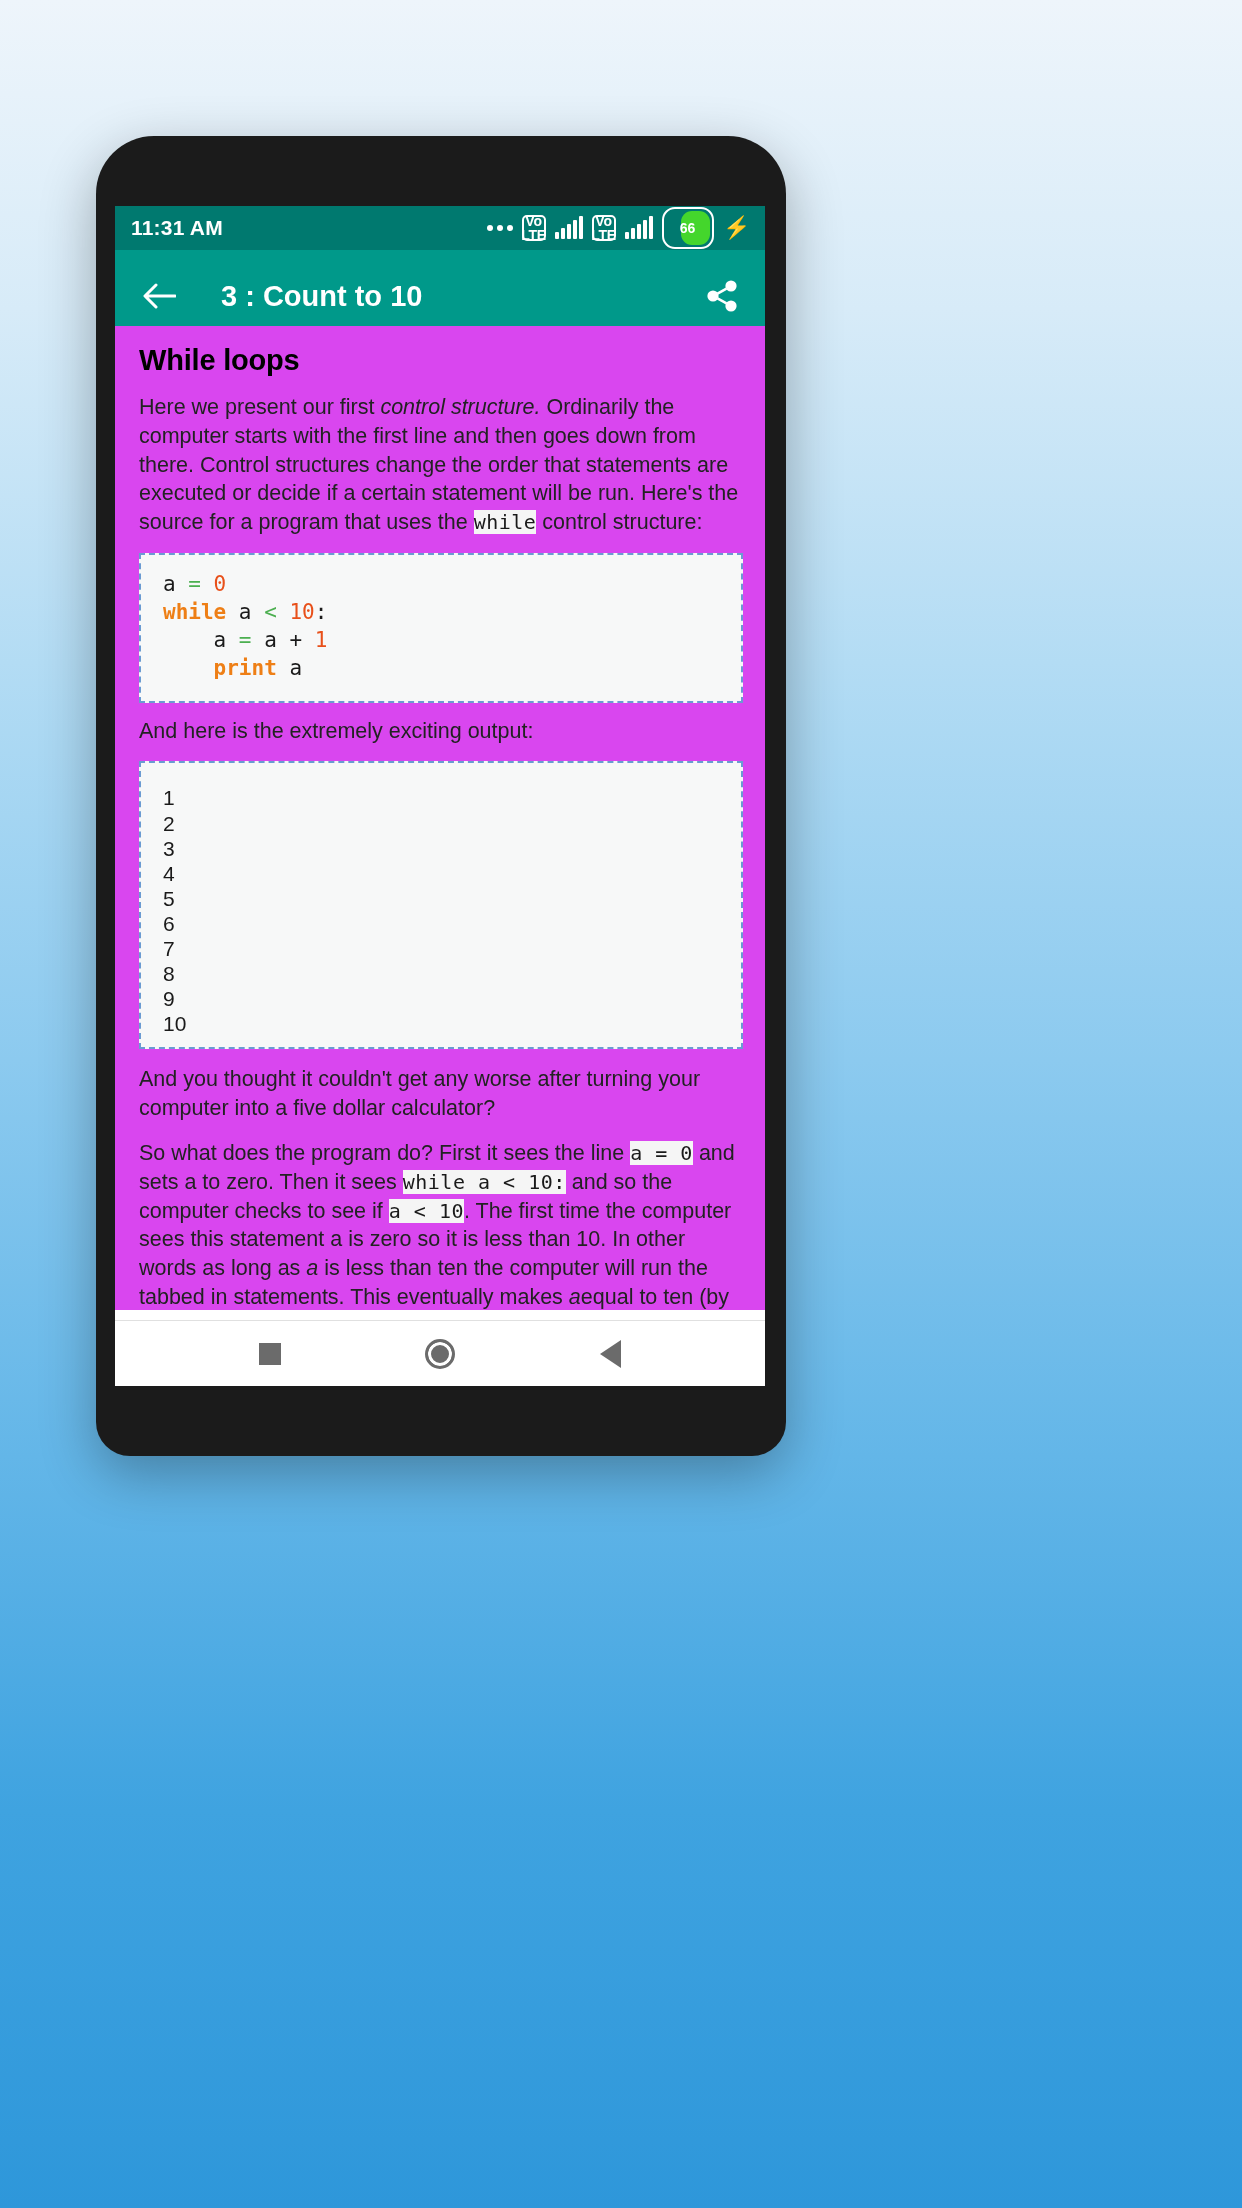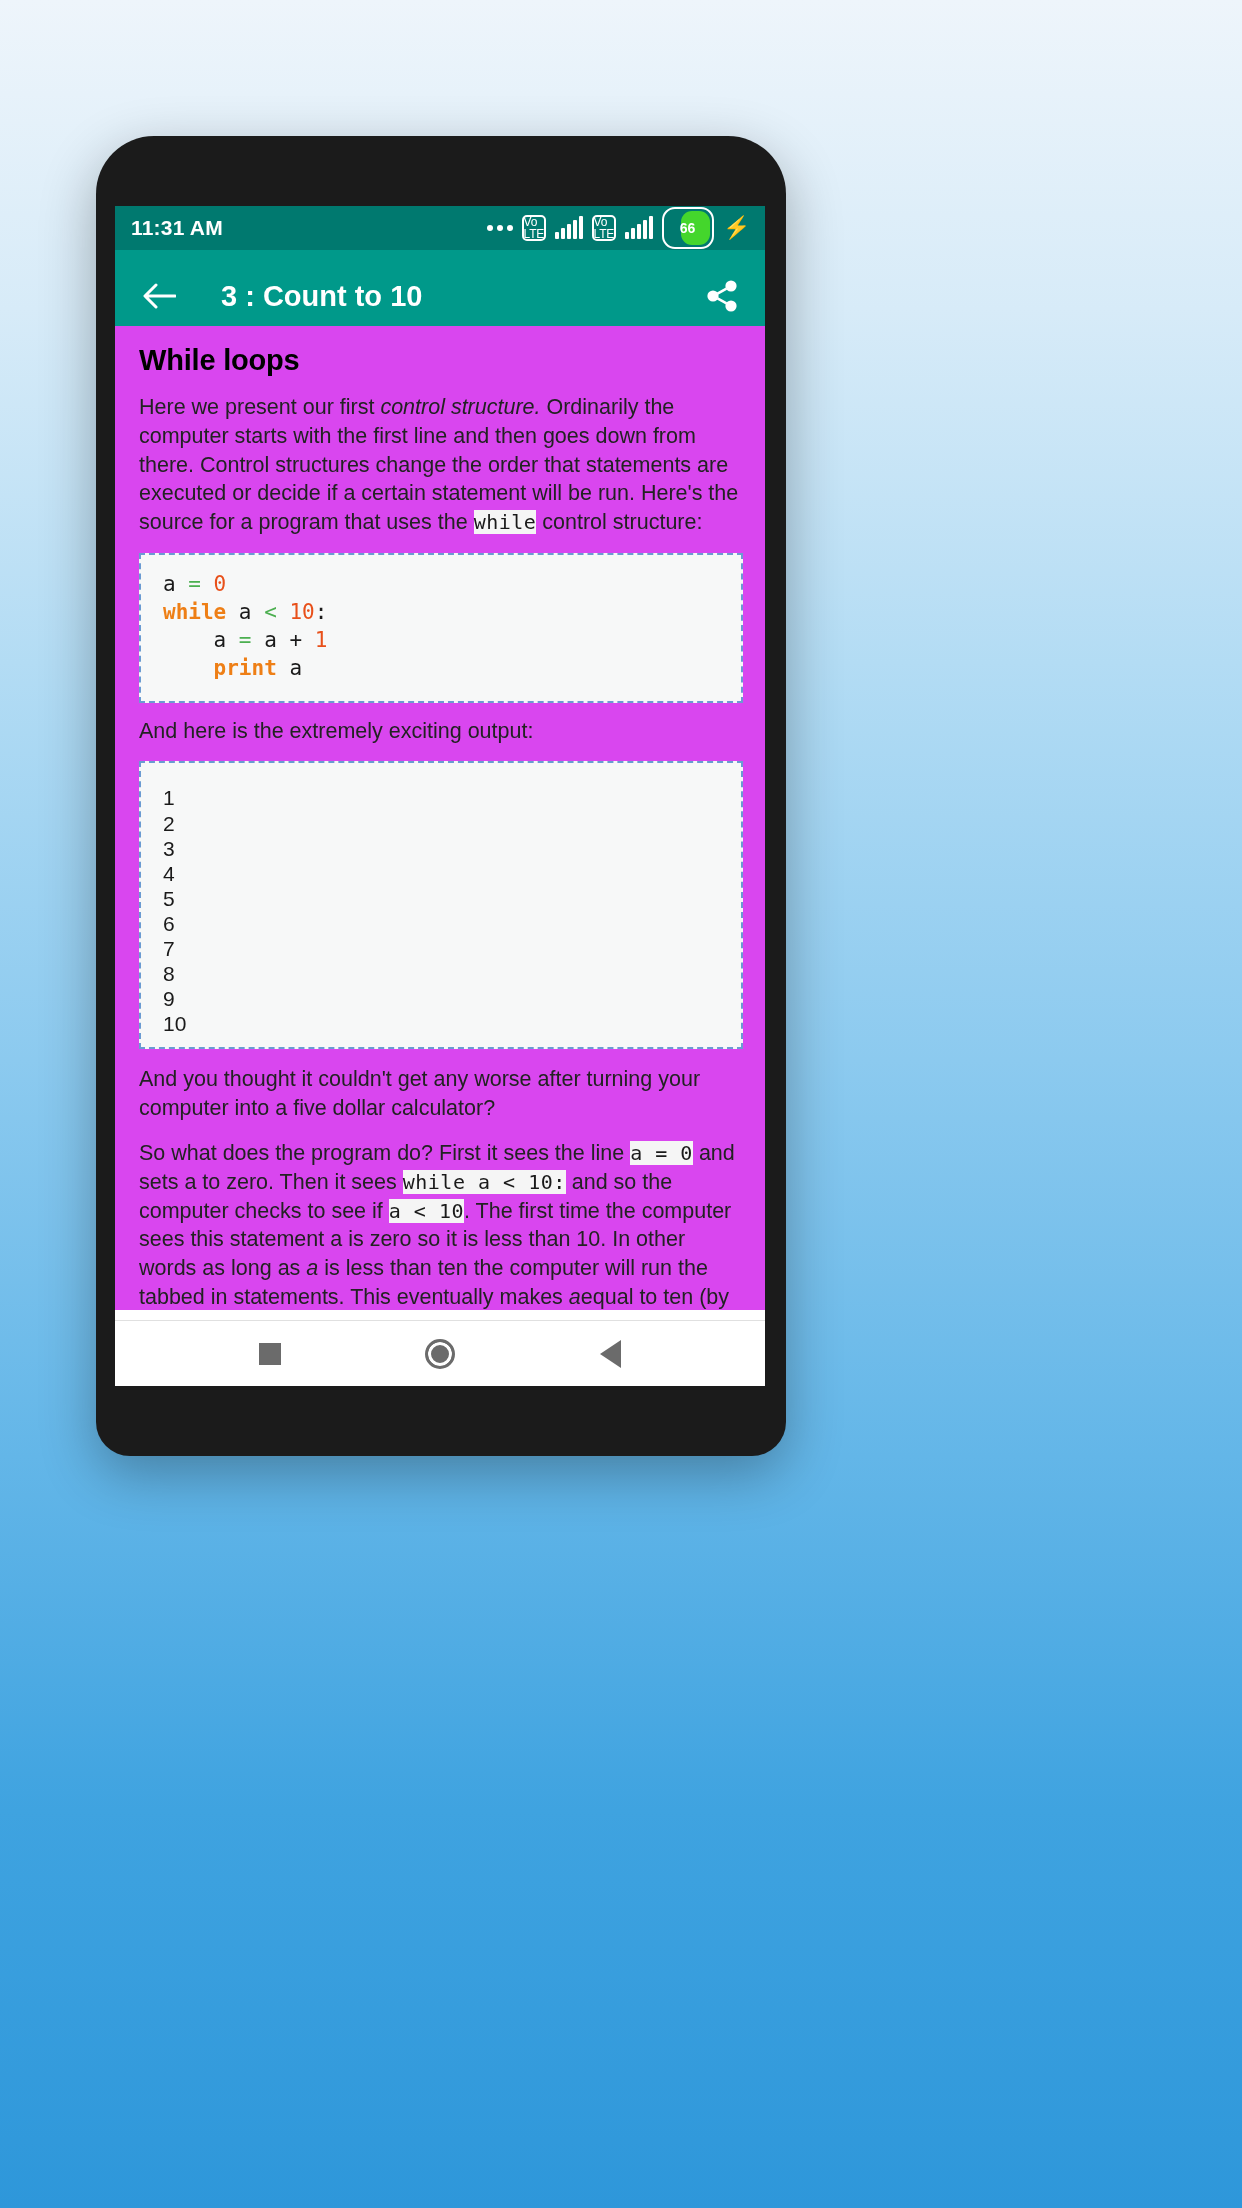--- a/index.html
+++ b/index.html
@@ -77,25 +77,25 @@
   }
   .dots-icon i {
     width: 6px; height: 6px; border-radius: 50%;
     background: #ffffff; display: block;
   }
   .volte-icon {
     width: 24px; height: 26px;
     border: 2px solid #ffffff;
     border-radius: 5px;
     display: flex; flex-direction: column;
-    justify-content: center;
+    align-items: center; justify-content: center;
     line-height: 1;
     color: #ffffff;
-    font-size: 12px;
-    font-weight: normal;
+    font-size: 14px;
+    font-weight: bold;
     letter-spacing: -0.2px;
   }
   .volte-icon span { display: block; }
   .signal-icon {
     display: flex; align-items: flex-end; gap: 2px; height: 22px;
   }
   .signal-icon i { width: 4px; background: #ffffff; display: block; border-radius: 1px; }
   .signal-icon i:nth-child(1) { height: 7px; }
   .signal-icon i:nth-child(2) { height: 11px; }
   .signal-icon i:nth-child(3) { height: 15px; }

